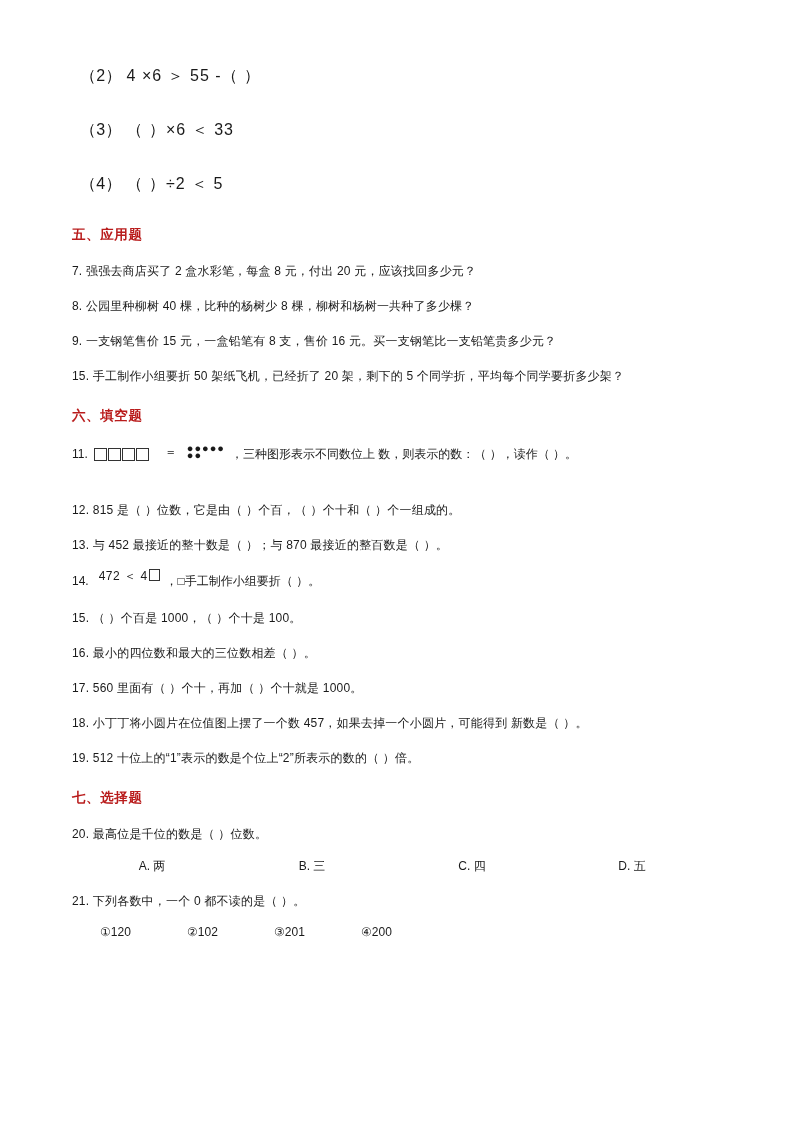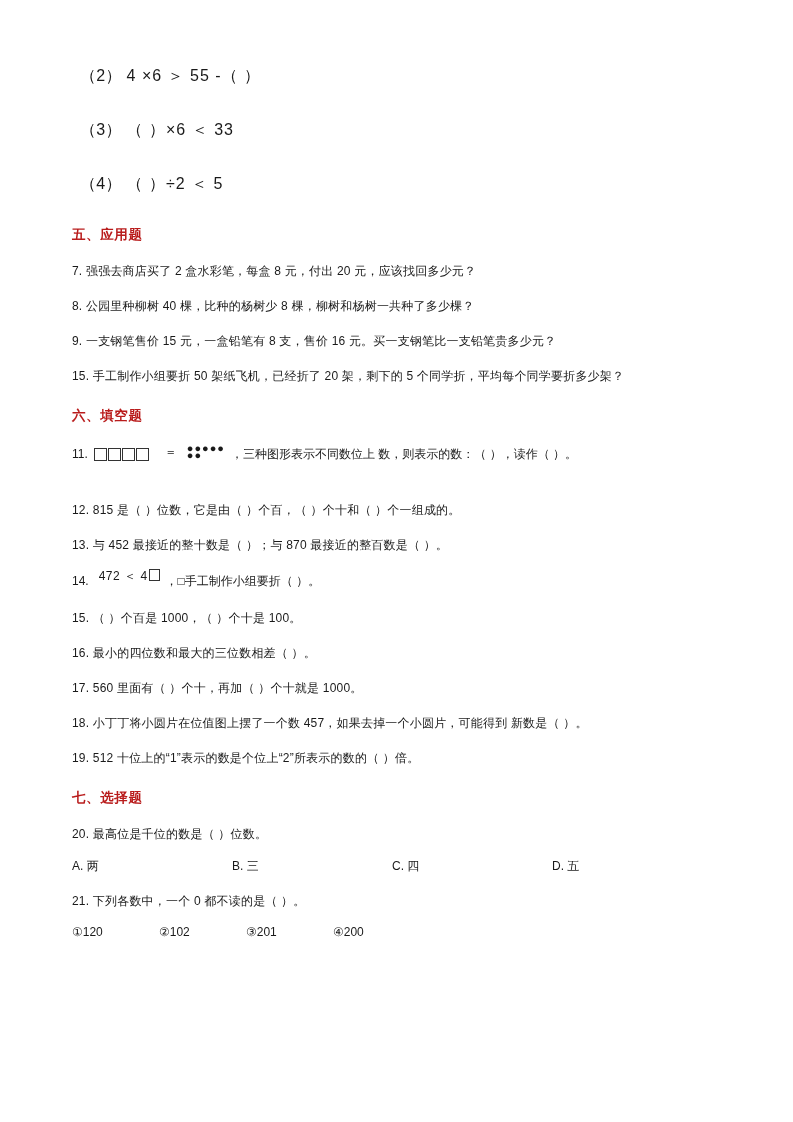--- a/index.html
+++ b/index.html
@@ -108,20 +108,21 @@
     border: 1px solid #333;
     position: relative;
     top: 1px;
     margin-left: 1px;
   }
 
   .choices {
     display: flex;
     font-size: 12px;
     margin: 0 0 17px 0;
+    text-align: center;
   }
   .choices > span { width: 160px; display: inline-block; }
   .choices.circ > span { width: 87px; }
 </style>
 </head>
 <body>
 
 <div class="page">
 
   <div>

